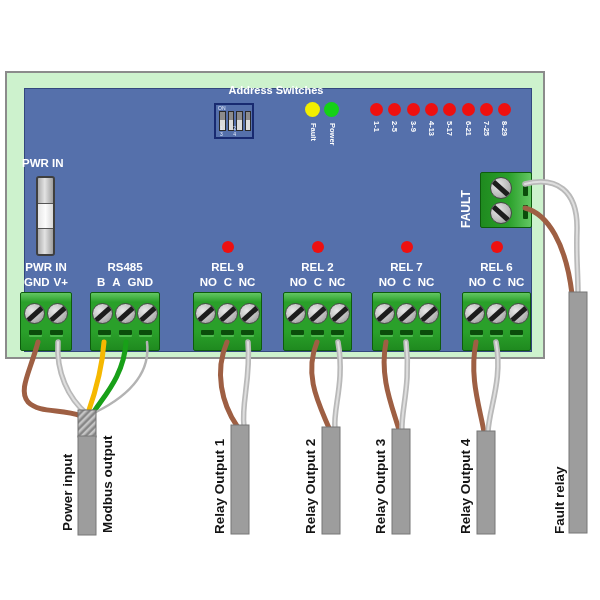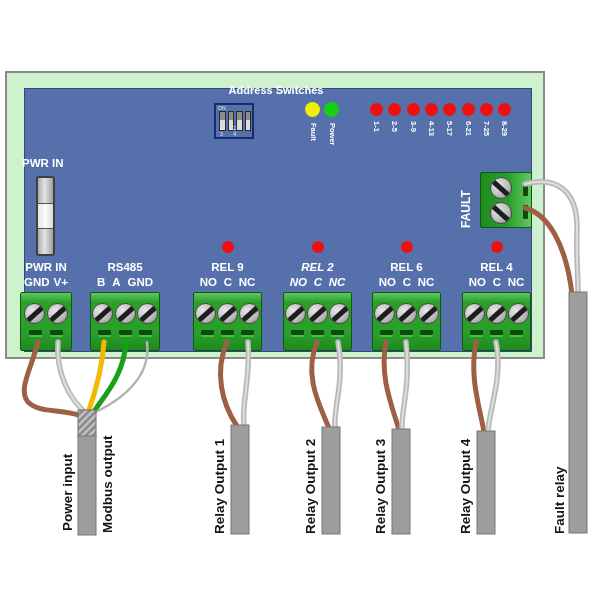--- a/index.html
+++ b/index.html
@@ -156,38 +156,38 @@
     </div>
   </div>
   <div class="tlabels" style="left:193px;width:69px;">
     <div class="ttitle">REL 9</div>
     <div class="tpins">
       <span>NO</span>
       <span>C</span>
       <span>NC</span>
     </div>
   </div>
-  <div class="tlabels" style="left:283px;width:69px;font-style:italic;">
+  <div class="tlabels" style="left:283px;width:69px;">
     <div class="ttitle">REL 2</div>
     <div class="tpins">
       <span>NO</span>
       <span>C</span>
       <span>NC</span>
     </div>
   </div>
   <div class="tlabels" style="left:372px;width:69px;">
-    <div class="ttitle">REL 6</div>
+    <div class="ttitle">REL 7</div>
     <div class="tpins">
       <span>NO</span>
       <span>C</span>
       <span>NC</span>
     </div>
   </div>
   <div class="tlabels" style="left:462px;width:69px;">
-    <div class="ttitle">REL 4</div>
+    <div class="ttitle">REL 6</div>
     <div class="tpins">
       <span>NO</span>
       <span>C</span>
       <span>NC</span>
     </div>
   </div>
 
   <div class="tblock" style="left:20px;width:52px;">
     <div class="screws">
         <span class="screw"></span>

